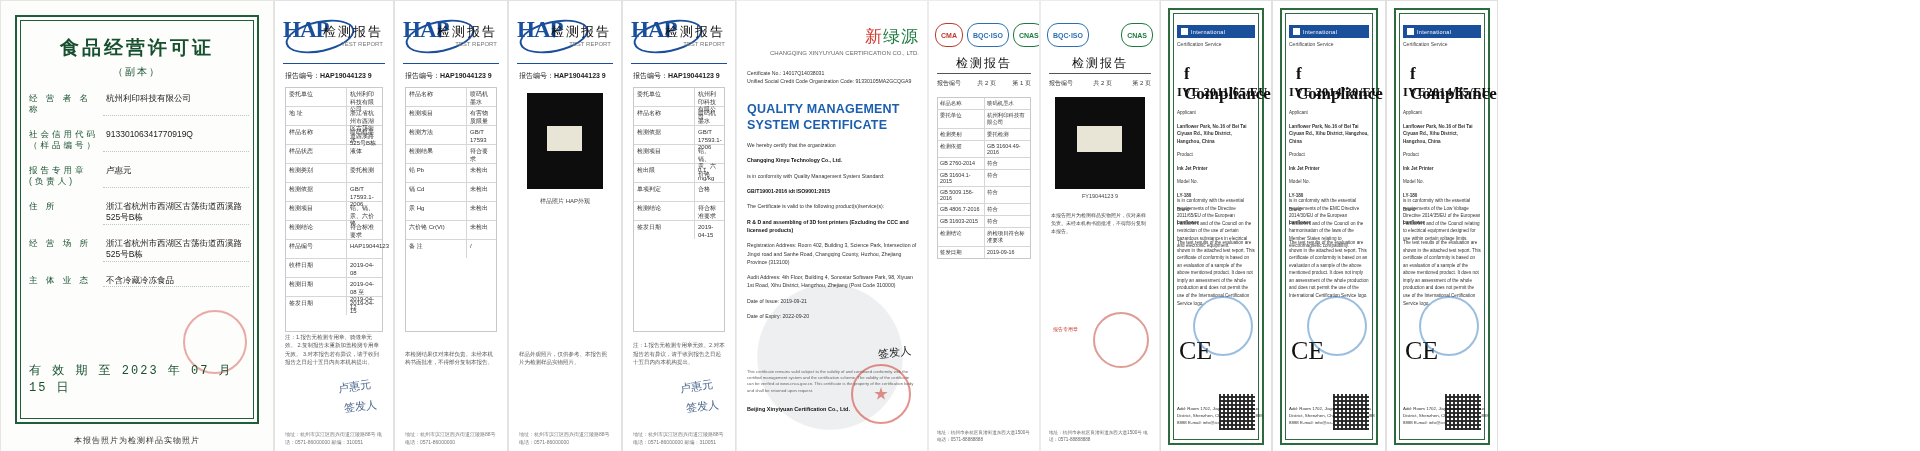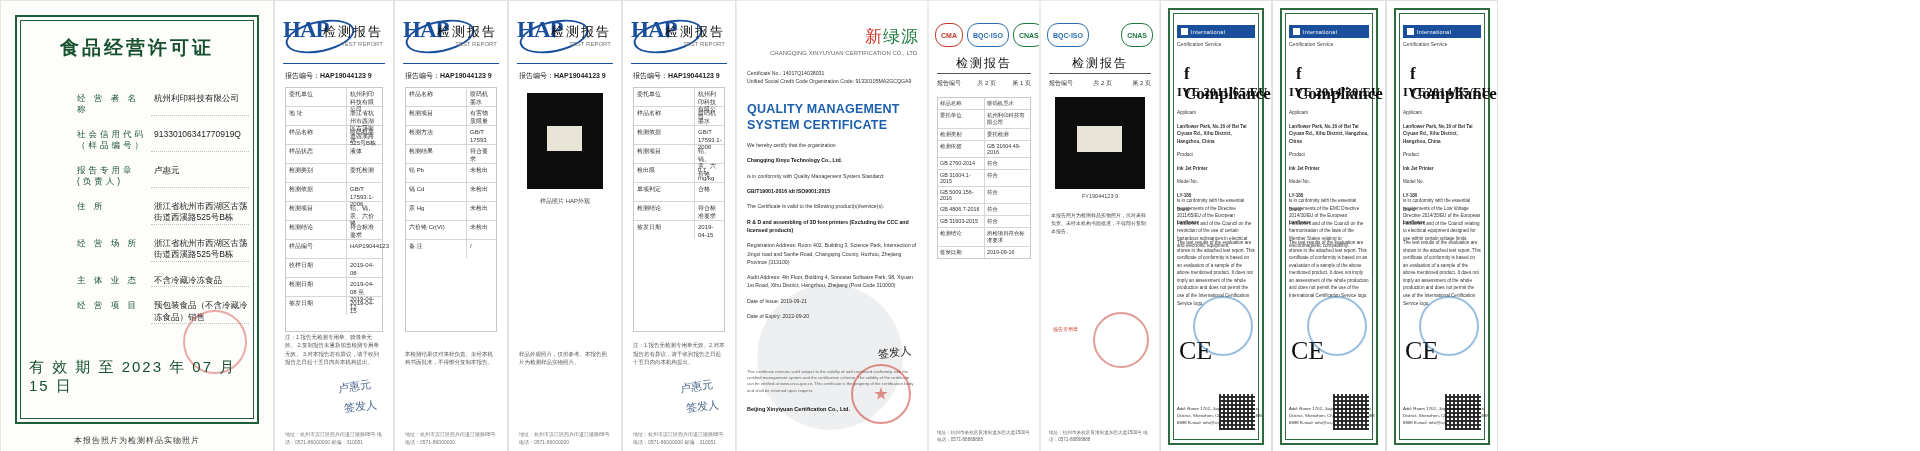--- a/index.html
+++ b/index.html
@@ -9,25 +9,25 @@
   
   .cert{position:relative;background:#fff;flex:0 0 auto;overflow:hidden;}
   .inner{position:absolute;inset:0;}
 
   
   .c1{width:272px;height:451px;background:#fdfdfb;border:1px solid #e6e6e0;}
   .c1 .frame{position:absolute;left:14px;top:14px;right:14px;bottom:28px;border:2px solid #1e5f3a;}
   .c1 .frame:after{content:"";position:absolute;inset:3px;border:1px solid #1e5f3a;}
   .c1 .title{position:absolute;top:34px;left:0;right:0;text-align:center;font-family:"Liberation Serif",serif;font-size:19px;font-weight:bold;color:#17502f;letter-spacing:3px;}
   .c1 .subtitle{position:absolute;top:64px;left:0;right:0;text-align:center;font-size:10px;color:#17502f;letter-spacing:2px;}
-  .c1 .rows{position:absolute;left:28px;right:24px;top:92px;font-size:8.5px;color:#143f26;line-height:1.35;margin-left:48px;}
+  .c1 .rows{position:absolute;left:28px;right:24px;top:92px;font-size:8.5px;color:#143f26;line-height:1.35;}
   .c1 .row{display:flex;margin-bottom:13px;}
   .c1 .lab{flex:0 0 74px;letter-spacing:3px;color:#17502f;}
   .c1 .val{flex:1;border-bottom:1px dotted #b9c9bd;padding-left:3px;color:#222;}
-  .c1 .valid{position:absolute;left:28px;right:24px;bottom:56px;font-size:15px;color:#17502f;letter-spacing:2px;}
+  .c1 .valid{position:absolute;left:28px;right:24px;bottom:56px;font-size:12px;color:#17502f;letter-spacing:2px;font-family:Liberation Mono, monospace;}
   .c1 .foot{position:absolute;left:0;right:0;bottom:6px;text-align:center;font-size:8px;color:#333;letter-spacing:1px;}
   .c1 .seal{position:absolute;right:26px;bottom:78px;width:60px;height:60px;border:2px solid #d0453c;border-radius:50%;opacity:.45;}
 
   
   .hap{border:1px solid #e2e2e2;background:#fff;}
   .hap .hdr{position:absolute;top:16px;left:8px;right:8px;height:44px;}
   .hap .logo{font-family:"Liberation Serif",serif;font-size:23px;font-weight:bold;color:#1a4f9c;letter-spacing:-1px;}
   .hap .oval{position:absolute;left:2px;top:4px;width:66px;height:27px;border:2px solid #1a4f9c;border-radius:50%;transform:rotate(-12deg);}
   .hap .rpt{position:absolute;right:2px;top:6px;font-size:13px;color:#111;letter-spacing:2px;font-family:"Liberation Serif",serif;}
   .hap .rptsub{position:absolute;right:2px;top:24px;font-size:6px;color:#777;}
@@ -123,20 +123,21 @@
 </style>
 </head>
 <body>
 
 <div class="strip">
 
   <div class="cert c1">
     <div class="inner">
       <div class="frame"></div>
       <div class="title">食品经营许可证</div>
+      <div class="subtitle">（副本）</div>
       <div class="rows">
         <div class="row">
             <span class="lab">经 营 者 名 称</span>
             <span class="val">杭州利印科技有限公司</span>
           </div>
         <div class="row">
             <span class="lab">社会信用代码
 （样品编号）</span>
             <span class="val">91330106341770919Q</span>
           </div>
@@ -148,24 +149,20 @@
             <span class="lab">住        所</span>
             <span class="val">浙江省杭州市西湖区古荡街道西溪路525号B栋</span>
           </div>
         <div class="row">
             <span class="lab">经 营 场 所</span>
             <span class="val">浙江省杭州市西湖区古荡街道西溪路525号B栋</span>
           </div>
         <div class="row">
             <span class="lab">主 体 业 态</span>
             <span class="val">不含冷藏冷冻食品</span>
-          </div>
-        <div class="row">
-            <span class="lab">经 营 项 目</span>
-            <span class="val">预包装食品（不含冷藏冷冻食品）销售</span>
           </div>
       </div>
       <div class="seal"></div>
       <div class="valid">有 效 期 至  2023 年 07 月 15 日</div>
       <div class="foot">本报告照片为检测样品实物照片</div>
     </div>
   </div>
 
   <div class="cert hap c2">
     <div class="inner">

